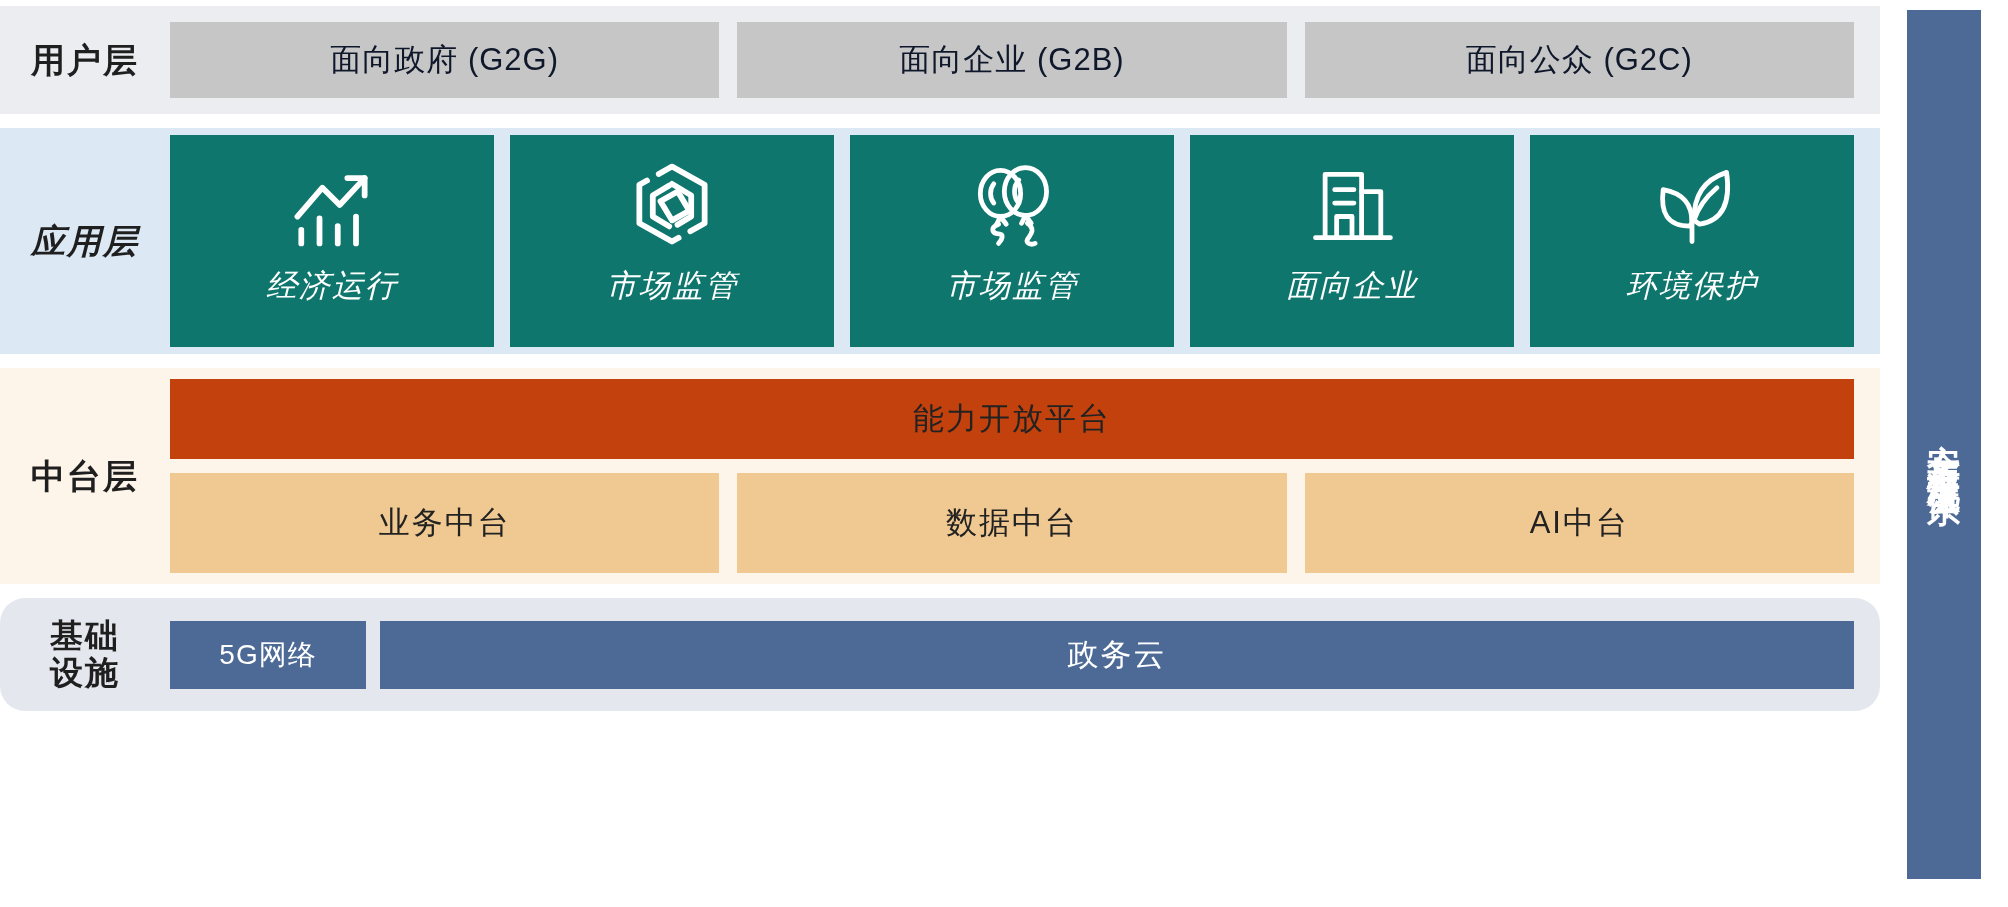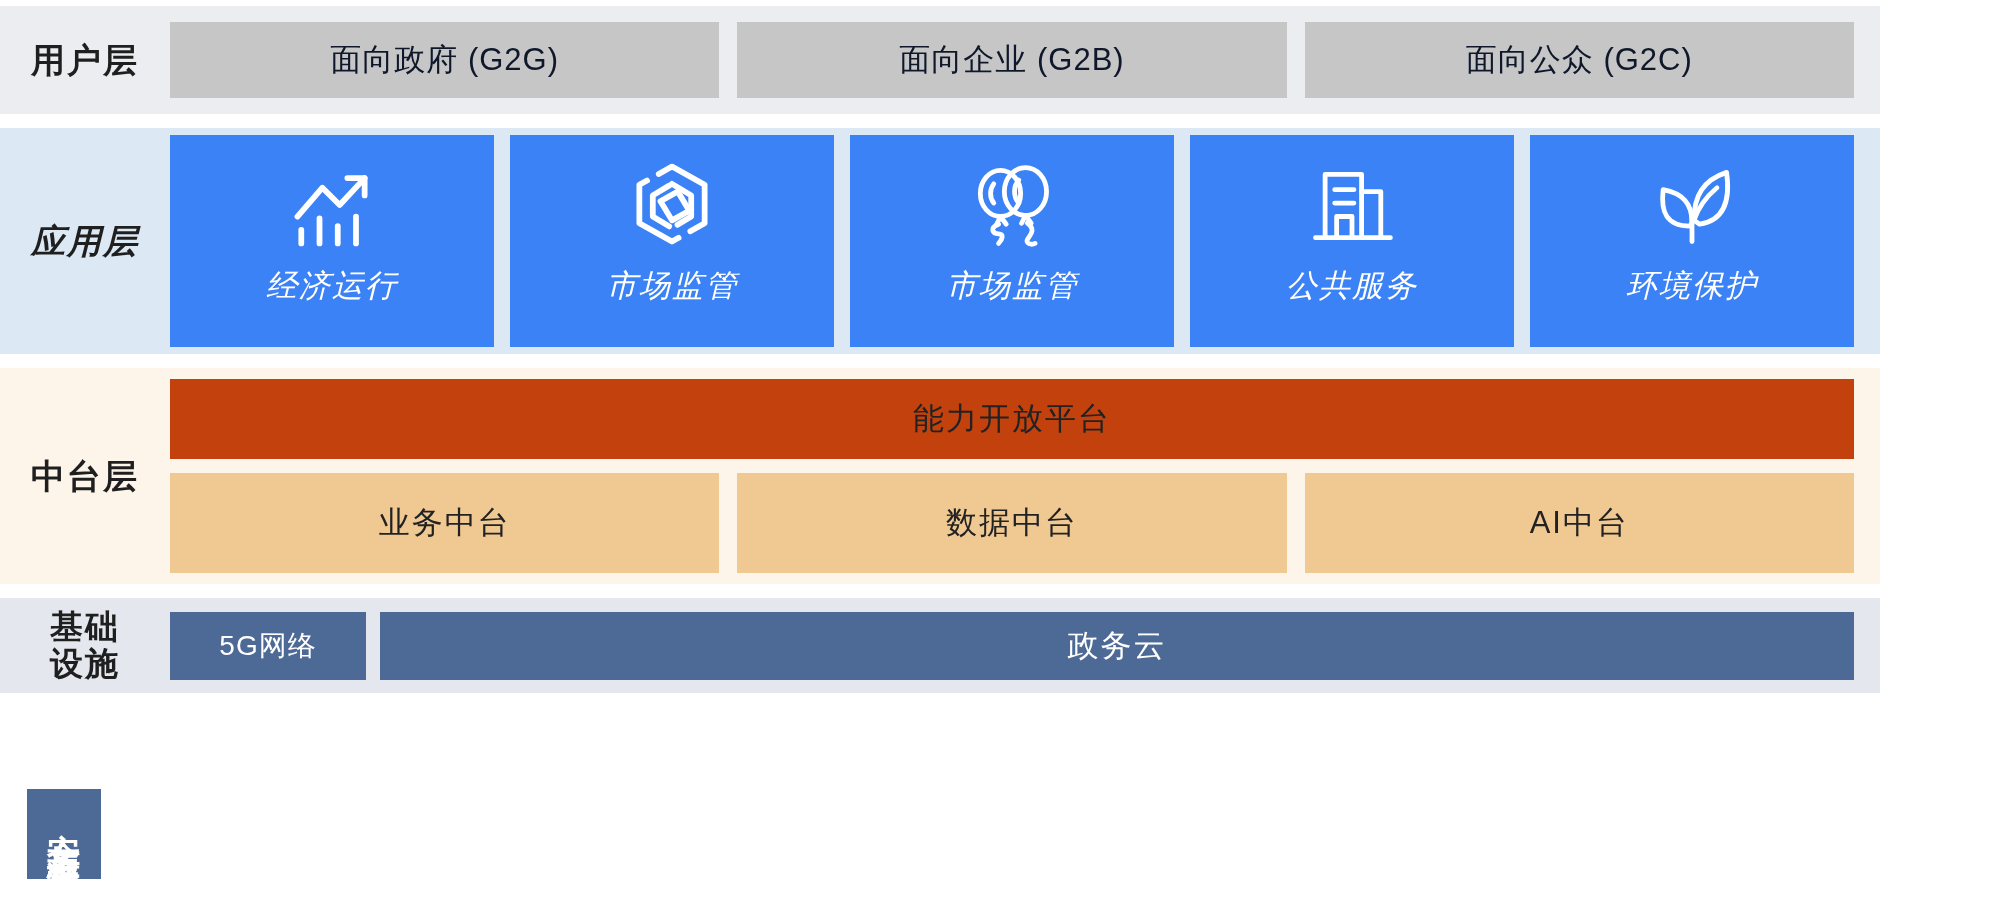--- a/index.html
+++ b/index.html
@@ -11,21 +11,20 @@
     width: 2008px;
     height: 907px;
     font-family: "Liberation Sans", "DejaVu Sans", sans-serif;
     overflow: hidden;
   }
   #canvas {
     position: relative;
     width: 2008px;
     height: 907px;
     display: flex;
-    flex-direction: column;
     box-sizing: border-box;
   }
   
   #layers {
     width: 1880px;
     height: 907px;
     display: flex;
     flex-direction: column;
     gap: 14px;
     padding: 6px 0 8px 0;
@@ -84,21 +83,21 @@
     font-style: italic;
   }
   #app-layer .layer-body {
     gap: 16px;
     padding-right: 26px;
     height: 212px;
     align-items: stretch;
   }
   .app-card {
     flex: 1 1 0;
-    background: #3b82f6;
+    background: #0f766e;
     display: flex;
     flex-direction: column;
     align-items: center;
     justify-content: flex-start;
     padding-top: 22px;
     box-sizing: border-box;
   }
   .app-icon {
     height: 96px;
     width: 96px;
@@ -151,21 +150,22 @@
     align-items: center;
     justify-content: center;
     font-size: 31px;
     color: #222222;
     letter-spacing: 2px;
   }
 
   
   #infra-layer {
     background: #e4e8ee;
-    height: 95px;
+    height: 113px;
+    border-radius: 25px;
   }
   #infra-layer .layer-label {
     font-size: 33px;
   }
   #infra-layer .layer-body {
     gap: 14px;
     padding-right: 26px;
     height: 68px;
     align-items: stretch;
   }
@@ -275,21 +275,21 @@
           <span class="app-icon">
             <svg viewBox="0 0 100 100" width="96" height="96" fill="none" stroke="#ffffff" stroke-width="5" stroke-linecap="round" stroke-linejoin="round">
               <path d="M22 84 L22 18 L60 18 L60 84"></path>
               <path d="M60 36 L80 36 L80 84"></path>
               <line x1="32" y1="34" x2="52" y2="34"></line>
               <line x1="32" y1="48" x2="52" y2="48"></line>
               <path d="M34 84 L34 62 L50 62 L50 84"></path>
               <line x1="12" y1="84" x2="90" y2="84"></line>
             </svg>
           </span>
-          <span class="app-card-label">公共服务</span>
+          <span class="app-card-label">面向企业</span>
         </div>
 
         <div class="app-card">
           <span class="app-icon">
             <svg viewBox="0 0 100 100" width="96" height="96" fill="none" stroke="#ffffff" stroke-width="5" stroke-linecap="round" stroke-linejoin="round">
               <path d="M52 66 C52 40 62 24 86 16 C90 44 84 66 58 70 Z"></path>
               <path d="M50 68 C50 50 42 38 20 34 C17 58 24 72 48 72 Z"></path>
               <path d="M50 88 L50 62"></path>
               <path d="M76 32 C64 42 56 54 52 66"></path>
             </svg>

